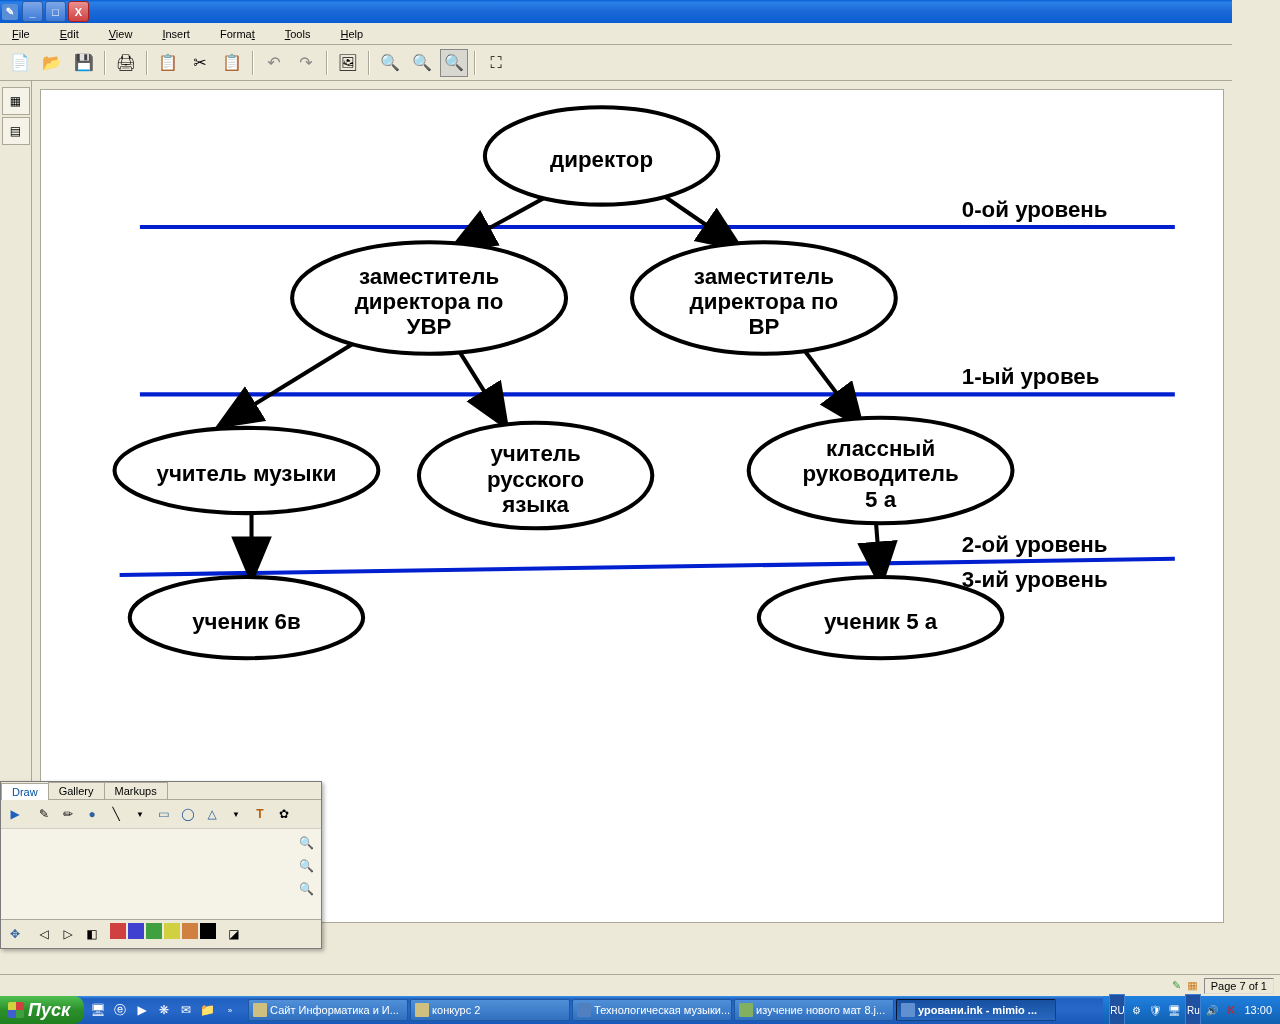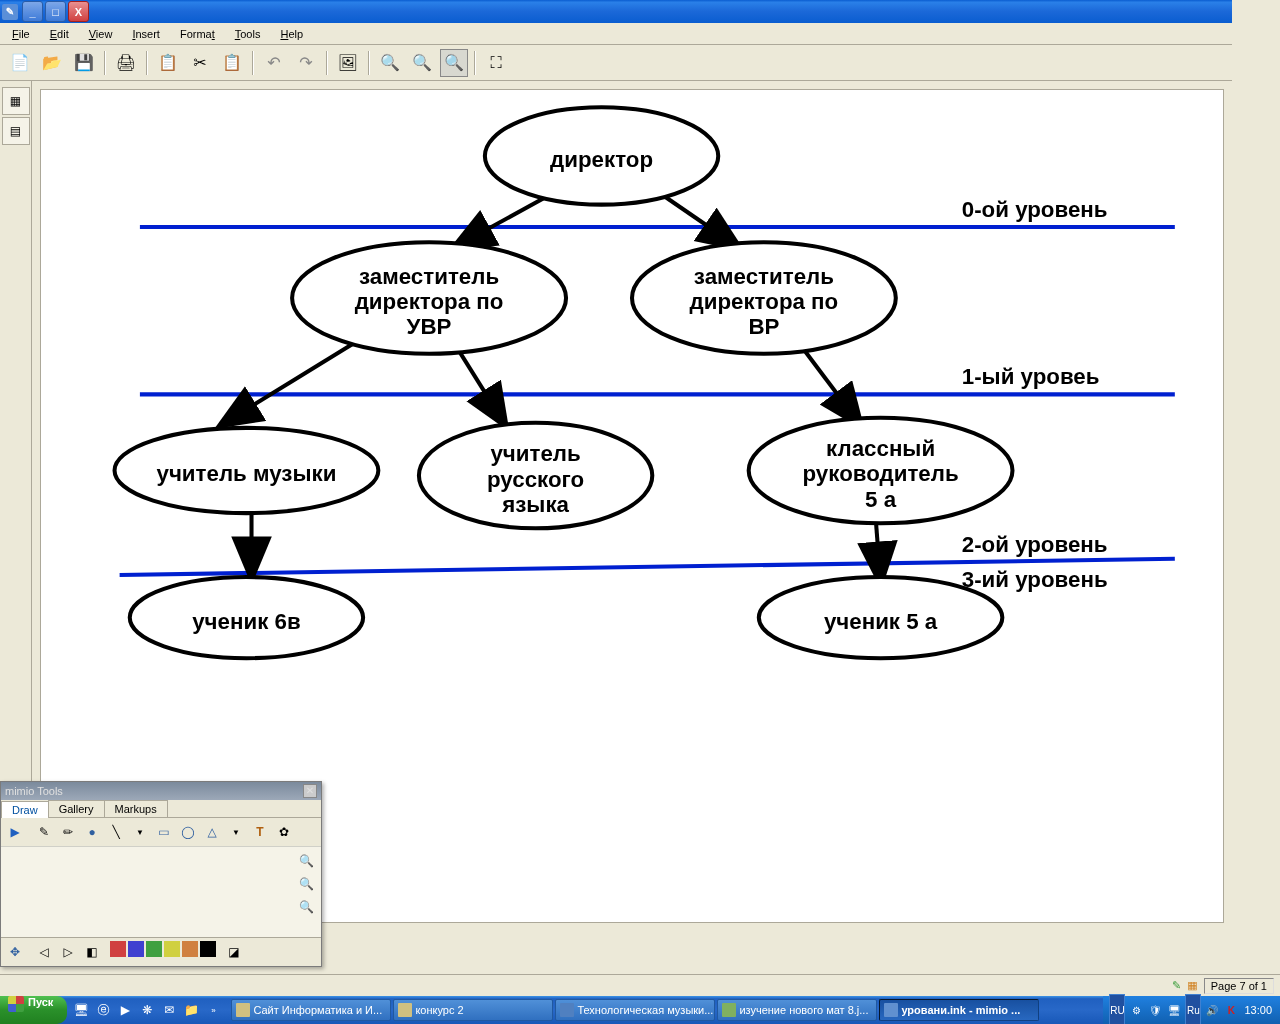--- a/index.html
+++ b/index.html
@@ -7,21 +7,21 @@
 
 
 .titlebar { height: 23px; background: linear-gradient(#0a5dd0, #2a80e8 10%, #1b68d8 50%, #0a5dd0); display: flex; align-items: center; padding: 0 2px; color: white; font-size: 12px; font-weight: bold; }
 .titlebar .icon { width: 16px; height: 16px; background: #5a8fd8; margin-right: 4px; display: inline-flex; align-items: center; justify-content: center; font-size: 10px; border-radius: 2px; }
 .titlebar .title { flex: 1; }
 .winbtns { display: flex; gap: 2px; }
 .winbtn { width: 21px; height: 21px; background: linear-gradient(#7da7e8, #3d7ad8); border: 1px solid #2a5da8; border-radius: 3px; display: flex; align-items: center; justify-content: center; color: white; font-weight: bold; font-size: 11px; cursor: pointer; }
 .winbtn.close { background: linear-gradient(#e89090, #d04040); border-color: #a02020; }
 
 
-.menubar { height: 22px; background: #ece9d8; border-bottom: 1px solid #aca899; display: flex; align-items: center; padding: 0 4px; gap: 4px; }
+.menubar { height: 22px; background: #ece9d8; border-bottom: 1px solid #aca899; display: flex; align-items: center; padding: 0 4px; gap: 14px; }
 .menuitem { padding: 2px 8px; cursor: pointer; }
 .menuitem u { text-decoration: underline; }
 
 
 .toolbar { height: 36px; background: #ece9d8; border-bottom: 1px solid #aca899; display: flex; align-items: center; padding: 2px 6px; gap: 4px; }
 .tbtn { width: 28px; height: 28px; display: flex; align-items: center; justify-content: center; border: 1px solid transparent; cursor: pointer; font-size: 16px; }
 .tsep { width: 2px; height: 24px; border-left: 1px solid #aca899; border-right: 1px solid #fff; margin: 0 2px; }
 
 
 .main { position: relative; height: 850px; background: #ece9d8; display: flex; }
@@ -48,21 +48,21 @@
 .tools-body { height: 90px; background: #f5f3e8; position: relative; }
 .tools-bottom { display: flex; padding: 2px; border-top: 1px solid #aca899; }
 .tool-sep { width: 5px; }
 
 
 .statusbar { position: absolute; bottom: 28px; left: 0; right: 0; height: 22px; background: #ece9d8; border-top: 1px solid #aca899; display: flex; align-items: center; justify-content: flex-end; padding: 0 6px; gap: 6px; font-size: 11px; }
 .status-seg { border: 1px inset #ddd; padding: 1px 6px; }
 
 
 .taskbar { position: absolute; bottom: 0; left: 0; right: 0; height: 28px; background: linear-gradient(#3d95e8, #2060c0 10%, #2868c8 50%, #1858b8); display: flex; align-items: center; color: white; font-size: 11px; }
-.start { height: 28px; padding: 0 14px 0 8px; background: linear-gradient(#50c050, #2a902a 50%, #208020); border-radius: 0 10px 10px 0; font-weight: bold; display: flex; font-size: 11px; }
+.start { height: 28px; padding: 0 14px 0 8px; background: linear-gradient(#50c050, #2a902a 50%, #208020); border-radius: 0 10px 10px 0; font-weight: bold; font-style: italic; display: flex; align-items: center; font-size: 18px; }
 .start .winlogo { width: 16px; height: 16px; margin-right: 4px; background: conic-gradient(#d04040 0 25%, #40a040 25% 50%, #4060d0 50% 75%, #d0d040 75% 100%); border-radius: 2px; }
 .ql { display: flex; gap: 2px; padding: 0 4px; }
 .ql .qb { width: 20px; height: 20px; display: flex; align-items: center; justify-content: center; cursor: pointer; font-size: 12px; }
 .tasks { flex: 1; display: flex; gap: 2px; padding: 0 4px; overflow: hidden; }
 .task { height: 22px; min-width: 0; flex: 1; max-width: 160px; background: linear-gradient(#5090d8, #3070c0); border: 1px solid #2058a0; border-radius: 2px; display: flex; align-items: center; padding: 0 4px; gap: 3px; cursor: pointer; white-space: nowrap; overflow: hidden; }
 .task.active { background: linear-gradient(#1850a0, #2868c0); border: 1px inset #104080; }
 .task .ti { width: 14px; height: 14px; background: #d0c080; flex-shrink: 0; border-radius: 1px; }
 .tray { display: flex; align-items: center; gap: 3px; padding: 0 6px; background: linear-gradient(#2080e0, #1060b0); height: 28px; }
 .tray .ti { width: 16px; height: 33px; display: flex; align-items: center; justify-content: center; font-size: 10px; }
 .tray .lang { background: #2050a0; color: white; padding: 0 2px; font-size: 10px; border: 1px solid #4080d0; }
@@ -176,24 +176,20 @@
         <ellipse cx="195" cy="520" rx="115" ry="40" fill="white" stroke="black" stroke-width="4"></ellipse>
         <text class="ellipse-text" x="195" y="525">ученик 6в</text>
 
         <ellipse cx="820" cy="520" rx="120" ry="40" fill="white" stroke="black" stroke-width="4"></ellipse>
         <text class="ellipse-text" x="820" y="525">ученик 5 а</text>
       </svg>
     </div>
   </div>
 
   <div class="tools-win">
-    <div class="tools-title">
-      <span class="t">mimio Tools</span>
-      <span class="x">✕</span>
-    </div>
     <div class="tools-tabs">
       <div class="tools-tab active">Draw</div>
       <div class="tools-tab">Gallery</div>
       <div class="tools-tab">Markups</div>
     </div>
     <div class="tools-row">
       <div class="tool-btn" style="color:#2060c0">▶</div>
       <div class="tool-sep"></div>
       <div class="tool-btn">✎</div>
       <div class="tool-btn">✏</div>

